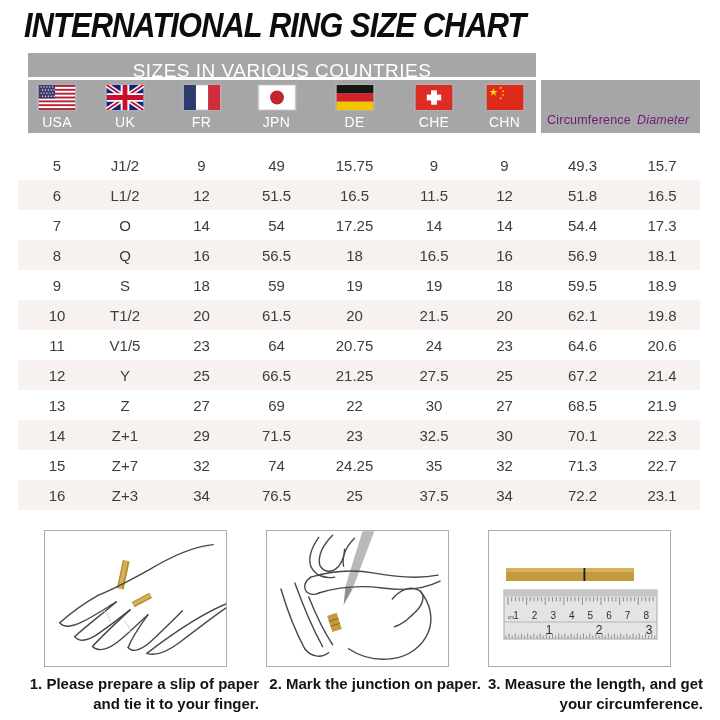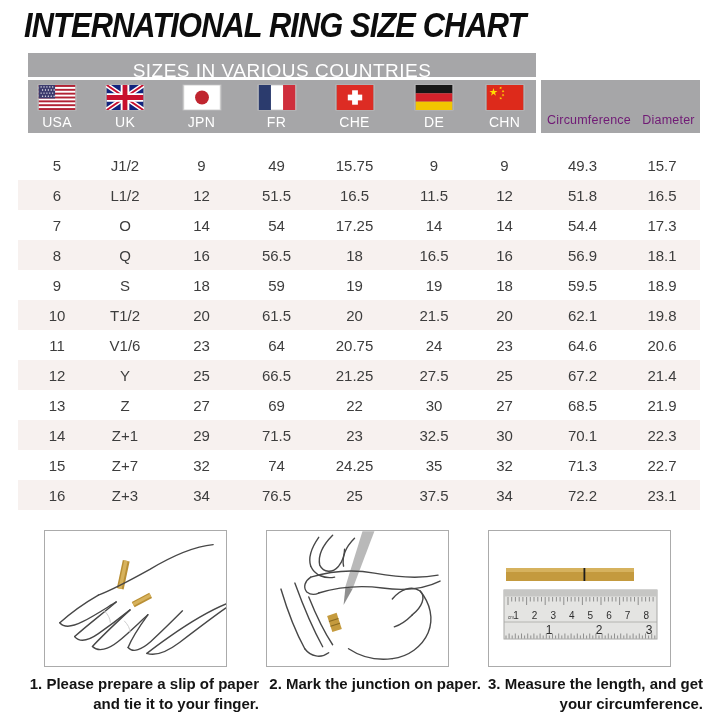--- a/index.html
+++ b/index.html
@@ -26,21 +26,21 @@
   .band2{height:53px;}
   .band2 .left{width:508px;background:var(--header-bg);
     display:grid;grid-template-columns:58px 78px 75px 75px 81px 78px 63px;}
   .band2 .right{width:159px;background:var(--header-bg);position:relative;}
   .country-col{display:flex;flex-direction:column;align-items:center;justify-content:flex-start;padding-top:5px;}
   .flag{width:38px;height:25px;display:block;box-shadow:0 0 0 0.5px rgba(255,255,255,.25);}
   .country-code{color:#fff;font-size:14px;margin-top:4px;letter-spacing:.3px;}
   .len-labels{position:absolute;left:0;right:0;bottom:6px;display:flex;
     color:#701a75;font-size:12.5px;letter-spacing:.2px;}
   .len-labels .circ{width:96px;text-align:center;}
-  .len-labels .diam{width:63px;text-align:center;}
+  .len-labels .diam{width:63px;text-align:left;font-style:italic;}
   .rows{position:absolute;left:18px;top:150px;width:682px;}
   .row{display:grid;grid-template-columns:10px 58px 78px 75px 75px 81px 78px 63px 5px 83px 76px;
     height:30px;align-items:center;}
   .row.striped{background:var(--stripe);}
   .cell{text-align:center;font-size:15px;color:var(--cell-text);}
   .instructions{position:absolute;left:44px;top:530px;display:flex;gap:39px;}
   .inst-item{width:183px;position:relative;}
   .inst-box{width:183px;height:137px;border:1px solid #ababab;box-sizing:border-box;background:#fff;}
   .inst-box svg{display:block;width:100%;height:100%;}
   .inst-caption{width:246px;margin-left:-31px;margin-top:7px;text-align:right;
@@ -99,47 +99,47 @@
     <path d="M0,0 L38,26 M38,0 L0,26" stroke="#fff" stroke-width="5"></path>
     <path d="M0,0 L38,26 M38,0 L0,26" stroke="#c8102e" stroke-width="2"></path>
     <path d="M19,0 V26 M0,13 H38" stroke="#fff" stroke-width="9"></path>
     <path d="M19,0 V26 M0,13 H38" stroke="#c8102e" stroke-width="5"></path>
           </svg>
           <span class="country-code">UK</span>
         </div>
         <div class="country-col">
           <svg class="flag" viewBox="0 0 38 26">
     <rect width="38" height="26" fill="#fff" stroke="#cfcfcf" stroke-width="1"></rect>
-    <circle cx="19" cy="13" r="7.2" fill="#c0252f"></circle>
-          </svg>
-          <span class="country-code">JPN</span>
-        </div>
-        <div class="country-col">
-          <svg class="flag" viewBox="0 0 38 26">
-    <rect width="38" height="26" fill="#fff" stroke="#cfcfcf" stroke-width="1"></rect>
     <rect width="12.7" height="26" fill="#2b3b6d"></rect>
     <rect x="25.3" width="12.7" height="26" fill="#cf2e3c"></rect>
           </svg>
           <span class="country-code">FR</span>
+        </div>
+        <div class="country-col">
+          <svg class="flag" viewBox="0 0 38 26">
+    <rect width="38" height="26" fill="#fff" stroke="#cfcfcf" stroke-width="1"></rect>
+    <circle cx="19" cy="13" r="7.2" fill="#c0252f"></circle>
+          </svg>
+          <span class="country-code">JPN</span>
+        </div>
+        <div class="country-col">
+          <svg class="flag" viewBox="0 0 38 26">
+    <rect width="38" height="8.67" fill="#161616"></rect>
+    <rect y="8.67" width="38" height="8.67" fill="#d2222b"></rect>
+    <rect y="17.33" width="38" height="8.67" fill="#f2c500"></rect>
+          </svg>
+          <span class="country-code">DE</span>
         </div>
         <div class="country-col">
           <svg class="flag" viewBox="0 0 38 26">
     <rect width="38" height="26" fill="#dd2c24"></rect>
     <rect x="16" y="5.5" width="6" height="15" fill="#fff"></rect>
     <rect x="11.5" y="10" width="15" height="6" fill="#fff"></rect>
           </svg>
           <span class="country-code">CHE</span>
-        </div>
-        <div class="country-col">
-          <svg class="flag" viewBox="0 0 38 26">
-    <rect width="38" height="8.67" fill="#161616"></rect>
-    <rect y="8.67" width="38" height="8.67" fill="#d2222b"></rect>
-    <rect y="17.33" width="38" height="8.67" fill="#f2c500"></rect>
-          </svg>
-          <span class="country-code">DE</span>
         </div>
         <div class="country-col">
           <svg class="flag" viewBox="0 0 38 26">
             <rect width="38" height="26" fill="#dd2a1b"></rect>
             <polygon points="0,-1 0.225,-0.309 0.951,-0.309 0.363,0.118 0.588,0.809 0,0.382 -0.588,0.809 -0.363,0.118 -0.951,-0.309 -0.225,-0.309" fill="#ffde00" transform="translate(7,7.5) scale(4.4) rotate(0)"></polygon>
             <polygon points="0,-1 0.225,-0.309 0.951,-0.309 0.363,0.118 0.588,0.809 0,0.382 -0.588,0.809 -0.363,0.118 -0.951,-0.309 -0.225,-0.309" fill="#ffde00" transform="translate(14.5,3) scale(1.6) rotate(20)"></polygon>
             <polygon points="0,-1 0.225,-0.309 0.951,-0.309 0.363,0.118 0.588,0.809 0,0.382 -0.588,0.809 -0.363,0.118 -0.951,-0.309 -0.225,-0.309" fill="#ffde00" transform="translate(17,6.5) scale(1.6) rotate(40)"></polygon>
             <polygon points="0,-1 0.225,-0.309 0.951,-0.309 0.363,0.118 0.588,0.809 0,0.382 -0.588,0.809 -0.363,0.118 -0.951,-0.309 -0.225,-0.309" fill="#ffde00" transform="translate(17,10.5) scale(1.6) rotate(40)"></polygon>
             <polygon points="0,-1 0.225,-0.309 0.951,-0.309 0.363,0.118 0.588,0.809 0,0.382 -0.588,0.809 -0.363,0.118 -0.951,-0.309 -0.225,-0.309" fill="#ffde00" transform="translate(14.5,13.8) scale(1.6) rotate(20)"></polygon>
           </svg>
@@ -231,21 +231,21 @@
       <div class="cell">20</div>
       <div class="cell">21.5</div>
       <div class="cell">20</div>
       <span></span>
       <div class="cell">62.1</div>
       <div class="cell">19.8</div>
     </div>
     <div class="row">
       <span></span>
       <div class="cell">11</div>
-      <div class="cell">V1/6</div>
+      <div class="cell">V1/5</div>
       <div class="cell">23</div>
       <div class="cell">64</div>
       <div class="cell">20.75</div>
       <div class="cell">24</div>
       <div class="cell">23</div>
       <span></span>
       <div class="cell">64.6</div>
       <div class="cell">20.6</div>
     </div>
     <div class="row striped">

